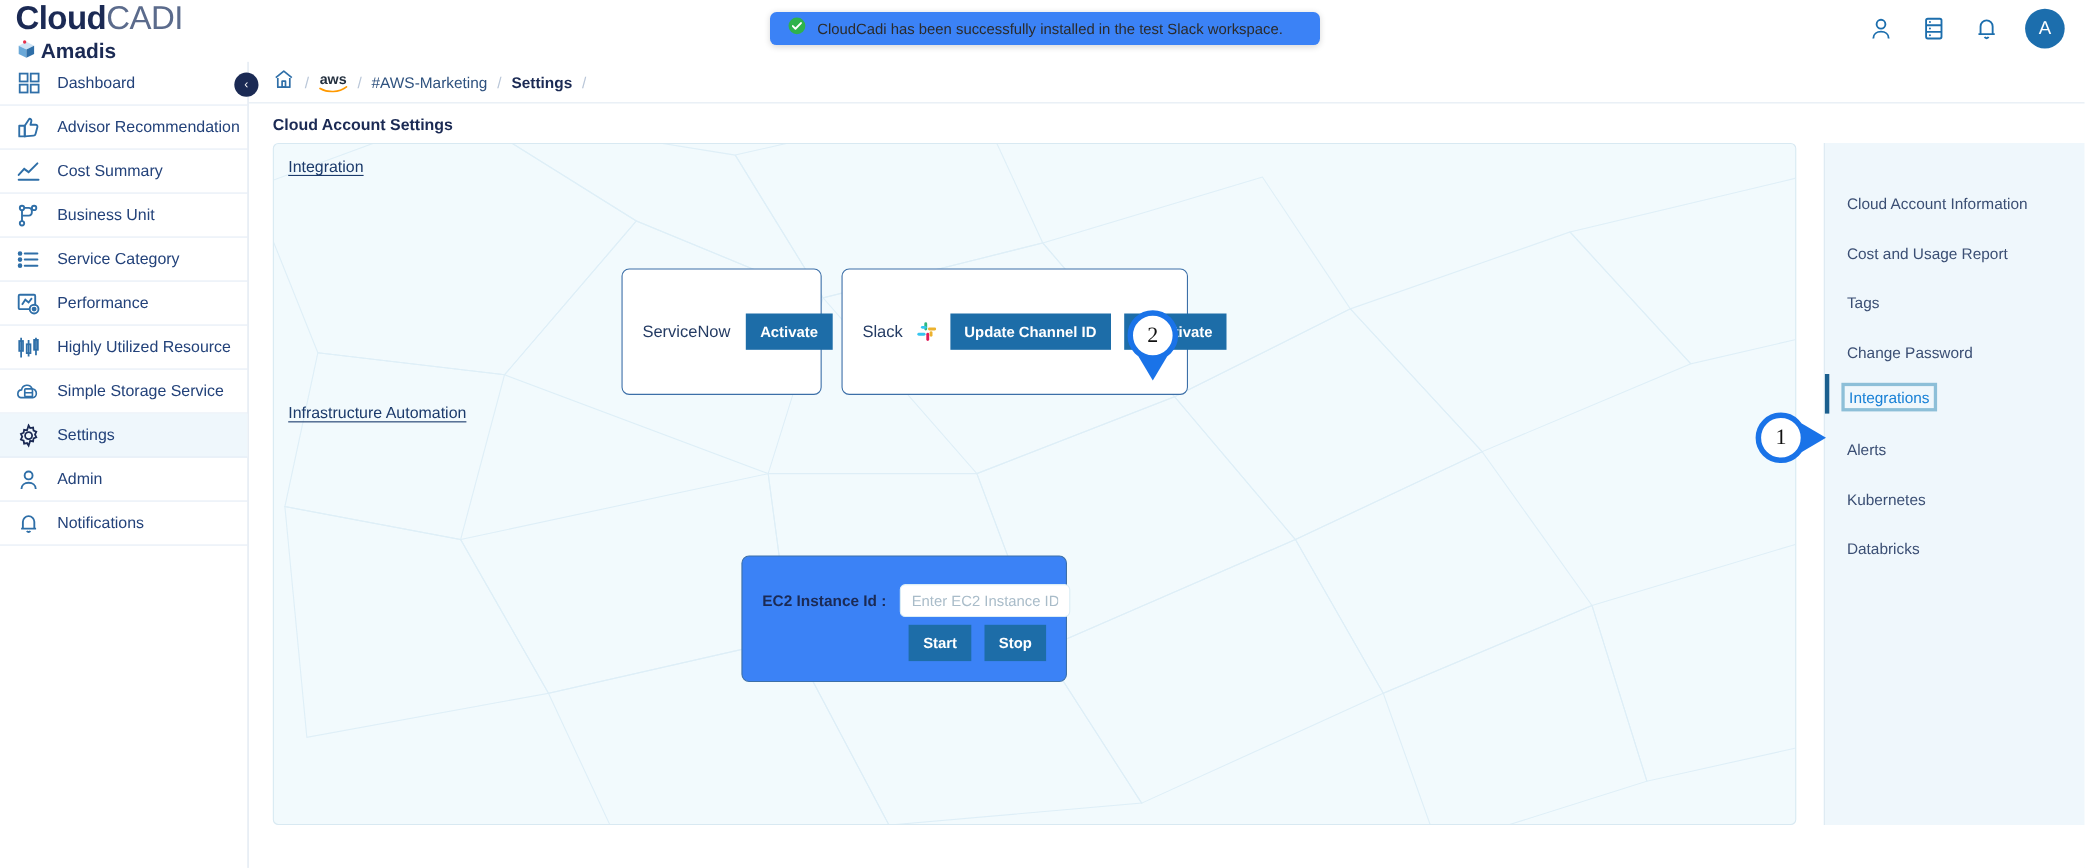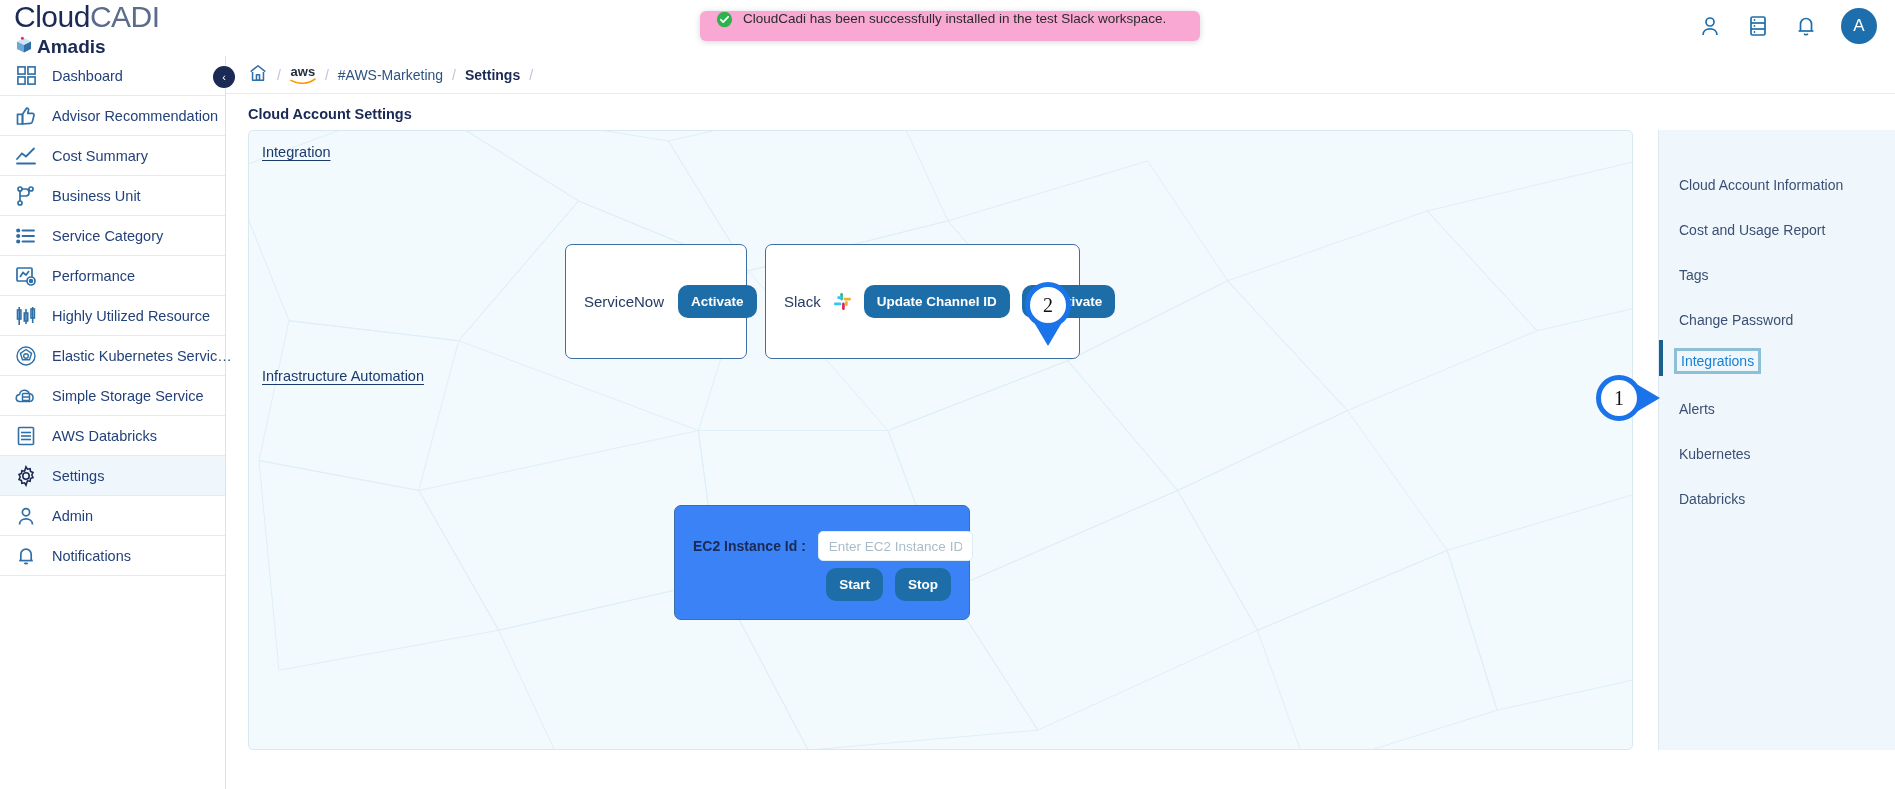--- a/index.html
+++ b/index.html
@@ -13,44 +13,44 @@
   
   #topbar {
     position: absolute; left: 0; top: 0; width: 1895px; height: 56px;
     background: #ffffff; z-index: 40;
   }
   #brand {
     position: absolute; left: 14px; top: 2px;
     line-height: 1;
   }
   #brand .b1 { font-size: 30px; letter-spacing: -0.5px; }
-  #brand .b1 .strong { color: #1b2a54; font-weight: 400; }
+  #brand .b1 .strong { color: #1b2a54; font-weight: 700; }
   #brand .b1 .light  { color: #5b6b8c; font-weight: 400; }
   #brand .b2 {
     margin-top: 3px; display: flex; align-items: center; gap: 3px;
     font-size: 19px; font-weight: 700; color: #1b2a54; text-align: right;
   }
   #topicons {
     position: absolute; right: 18px; top: 8px;
     display: flex; align-items: center; gap: 22px;
   }
   #topicons .ico { width: 26px; height: 30px; display: flex; align-items: center; justify-content: center; cursor: pointer; }
   #avatar {
     width: 36px; height: 36px; border-radius: 50%;
     background: #1c6ead; color: #fff;
     display: flex; align-items: center; justify-content: center;
     font-size: 17px; font-weight: 400; cursor: pointer;
   }
 
   
   #toast {
     position: absolute; left: 700px; top: 11px; width: 500px; height: 30px;
-    background: #f9a8d4; border-radius: 6px;
+    background: #3b82f6; border-radius: 6px;
     box-shadow: 0 1px 6px rgba(0,0,0,0.16);
-    display: flex; gap: 10px;
+    display: flex; align-items: center; gap: 10px;
     padding: 0 16px; z-index: 60;
   }
   #toast .tmsg { font-size: 13.5px; color: #2b2b2b; white-space: nowrap; }
 
   
   #sidebar {
     position: absolute; left: 0; top: 56px; width: 226px; height: 733px;
     background: #ffffff; border-right: 1px solid #d9e3ee; z-index: 30;
   }
   .snav {
@@ -101,21 +101,21 @@
   }
 
   
   .icard {
     position: absolute; background: #ffffff;
     border: 1px solid #3c6fa8; border-radius: 7px;
     display: flex; align-items: center;
   }
   .icard .cname { font-size: 15px; color: #243b63; white-space: nowrap; }
   .btn {
-    background: #1d6da8; color: #ffffff; border: none; border-radius: 10px;
+    background: #1d6da8; color: #ffffff; border: none; border-radius: 0;
     font-family: "Liberation Sans", sans-serif;
     font-size: 13.5px; font-weight: 700; padding: 9px 13px;
     cursor: pointer; white-space: nowrap;
   }
 
   
   #ec2box {
     position: absolute; left: 425px; top: 374px; width: 296px; height: 115px;
     background: #3b82f6; border: 1px solid #3c6fa8; border-radius: 7px;
   }
@@ -301,53 +301,32 @@
           <line x1="4.2" y1="2" x2="4.2" y2="20"></line>
         <rect x="9.3" y="8" width="3.4" height="8"></rect>
           <line x1="11" y1="4" x2="11" y2="19"></line>
         <rect x="16" y="4" width="3.4" height="9"></rect>
           <line x1="17.7" y1="2" x2="17.7" y2="18"></line>
       </svg>
     </span>
     <span>Highly Utilized Resource</span>
   </div>
 
-  <div class="snav">
-    <span class="sico">
-      <svg width="22" height="22" viewBox="0 0 22 22" fill="none" stroke="#2f6fa8" stroke-width="1.4">
-        <circle cx="11" cy="11" r="9"></circle>
-        <polygon points="11,4.5 16.6,8.3 14.5,14.8 7.5,14.8 5.4,8.3"></polygon>
-        <circle cx="11" cy="11" r="2.3"></circle>
-      </svg>
-    </span>
-    <span>Elastic Kubernetes Servic…</span>
-  </div>
 
   <div class="snav">
     <span class="sico">
       <svg width="22" height="22" viewBox="0 0 22 22" fill="none" stroke="#2f6fa8" stroke-width="1.5">
         <path d="M4 16.5a3.6 3.6 0 0 1 .6-7.1 5 5 0 0 1 9.6-1 3.9 3.9 0 0 1 3.8 4 3.8 3.8 0 0 1-3.3 4.1z"></path>
         <rect x="7.5" y="8.5" width="7" height="7" rx="0.8"></rect>
         <line x1="7.5" y1="12" x2="14.5" y2="12"></line>
       </svg>
     </span>
     <span>Simple Storage Service</span>
   </div>
 
-  <div class="snav">
-    <span class="sico">
-      <svg width="22" height="22" viewBox="0 0 22 22" fill="none" stroke="#2f6fa8" stroke-width="1.6">
-        <rect x="3.5" y="2.5" width="15" height="17" rx="1"></rect>
-        <line x1="6" y1="7.5" x2="16" y2="7.5"></line>
-          <line x1="6" y1="11" x2="16" y2="11"></line>
-          <line x1="6" y1="14.5" x2="16" y2="14.5"></line>
-      </svg>
-    </span>
-    <span>AWS Databricks</span>
-  </div>
 
   <div class="snav active">
     <span class="sico">
       <svg width="22" height="22" viewBox="0 0 22 22" fill="none" stroke="#1b2a54" stroke-width="1.6">
         <circle cx="11" cy="11" r="3.2"></circle>
         <path d="M11 1.8l1.4 2.4 2.7-.5.4 2.7 2.5 1.1-1.2 2.5 1.2 2.5-2.5 1.1-.4 2.7-2.7-.5L11 20.2 9.6 17.8l-2.7.5-.4-2.7-2.5-1.1 1.2-2.5-1.2-2.5 2.5-1.1.4-2.7 2.7.5z"></path>
       </svg>
     </span>
     <span>Settings</span>
   </div>

